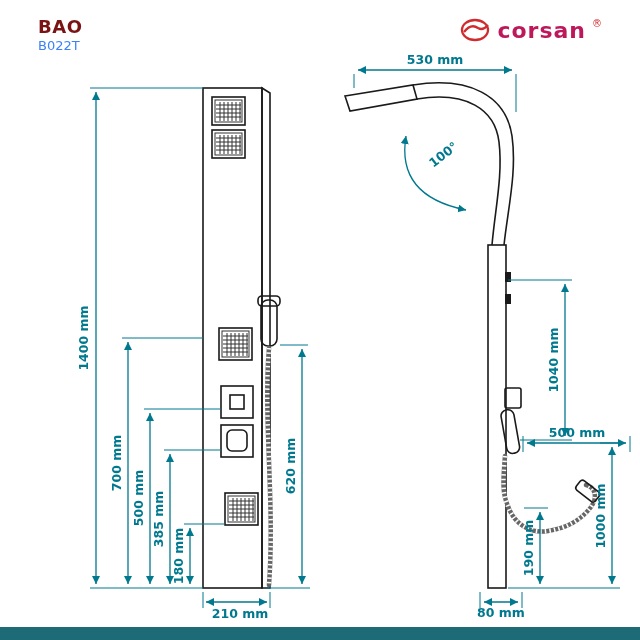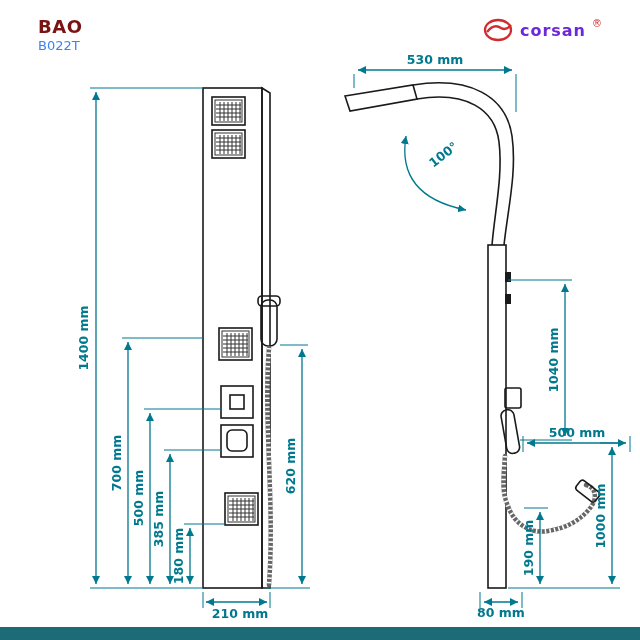--- a/index.html
+++ b/index.html
@@ -1,21 +1,21 @@
 <!DOCTYPE html>
 <html><head>
 <meta charset="utf-8">
 <style>
   html,body{margin:0;padding:0;background:#fff;}
   #stage{position:relative;width:640px;height:640px;background:#ffffff;overflow:hidden;
          font-family:"DejaVu Sans", sans-serif;text-decoration:underline;}
   .hdr-model{position:absolute;left:38px;top:16px;font-size:18px;font-weight:bold;color:#7a1414;letter-spacing:.5px;}
   .hdr-code{position:absolute;left:38px;top:38px;font-size:13px;color:#3b82f6;}
   .brand{position:absolute;right:38px;top:16px;display:flex;align-items:center;gap:6px;}
-  .brand-word{font-size:16px;font-weight:bold;color:#6d28d9;letter-spacing:1px;}
+  .brand-word{font-size:22px;font-weight:bold;color:#be185d;letter-spacing:1px;}
   .brand-reg{font-size:10px;color:#d02c2f;align-self:flex-start;margin-top:2px;}
   .footer-bar{position:absolute;left:0;bottom:0;width:640px;height:13px;background:#1d6b77;}
   svg{position:absolute;left:0;top:0;}
   svg text{font-family:"DejaVu Sans", sans-serif;font-size:12.5px;font-weight:600;fill:#00798f;}
   .blk{stroke:#1a1a1a;fill:none;stroke-width:1.6;}
   .blk-thin{stroke:#333;fill:none;stroke-width:1;}
   .teal{stroke:#00798f;fill:none;stroke-width:1.3;}
   .teal-ext{stroke:#00798f;fill:none;stroke-width:1;}
   .hose{stroke:#666;fill:none;stroke-width:4.5;stroke-linecap:round;}
   .hose-rib{stroke:#fff;fill:none;stroke-width:4.5;stroke-dasharray:1.5 3;stroke-linecap:butt;}

